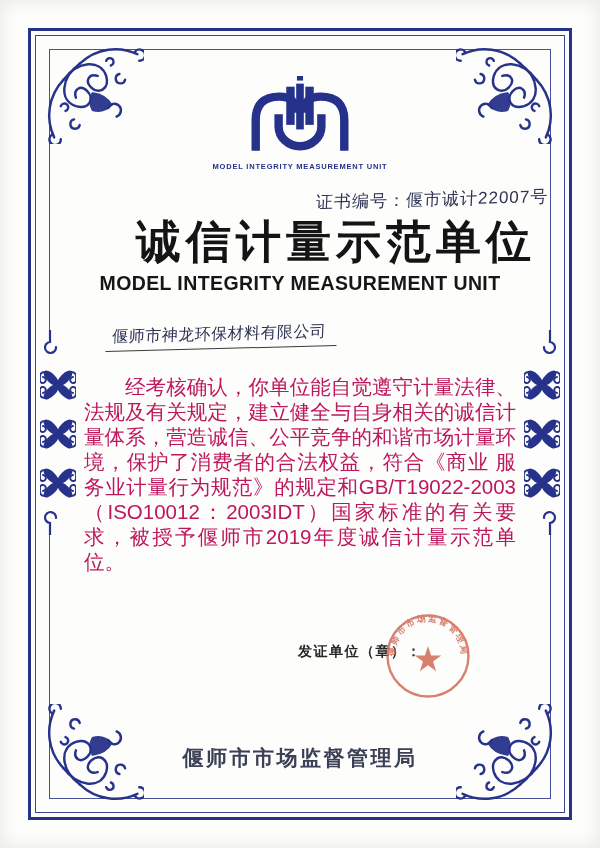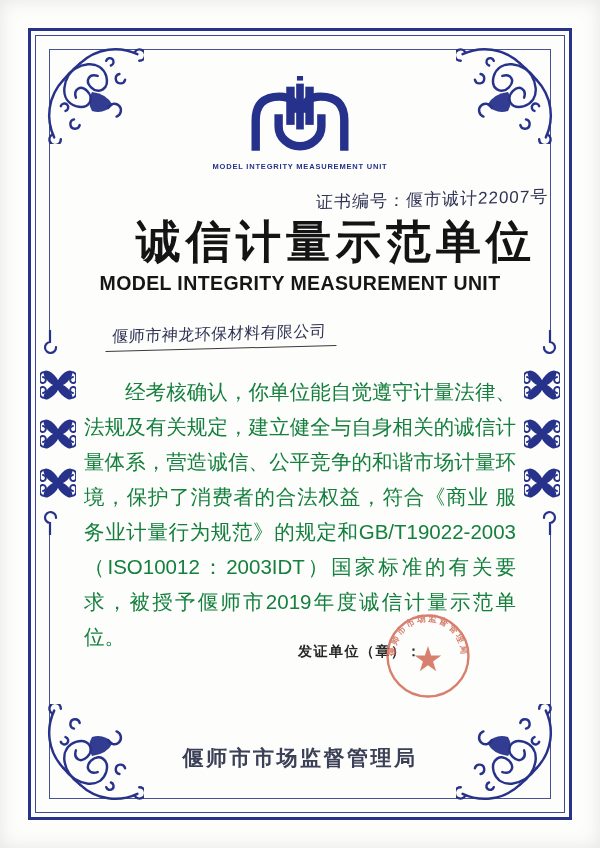--- a/index.html
+++ b/index.html
@@ -44,21 +44,21 @@
   .title-en{
     position:absolute;top:272px;left:0;width:100%;text-align:center;
     font-weight:800;color:#161616;font-size:19.5px;letter-spacing:.4px;
   }
   .company{
     position:absolute;top:324px;left:106px;font-size:16px;letter-spacing:.5px;
     padding:0 10px 3px 6px;border-bottom:1.6px solid #3a3a3a;
   }
   .body-text{
     position:absolute;top:374px;left:84px;width:432px;
-    font-size:20.5px;line-height:35px;color:#15803d;font-weight:500;
+    font-size:20.5px;line-height:25px;color:#be185d;font-weight:500;
     text-align:justify;text-justify:inter-ideograph;text-indent:2em;
   }
   .issuer-row{
     position:absolute;top:643px;left:298px;font-size:14px;font-weight:600;
     color:#262626;letter-spacing:1.5px;
   }
   .seal{
     position:absolute;top:610px;left:382px;width:92px;height:92px;
     opacity:.82;filter:blur(.3px);
   }

